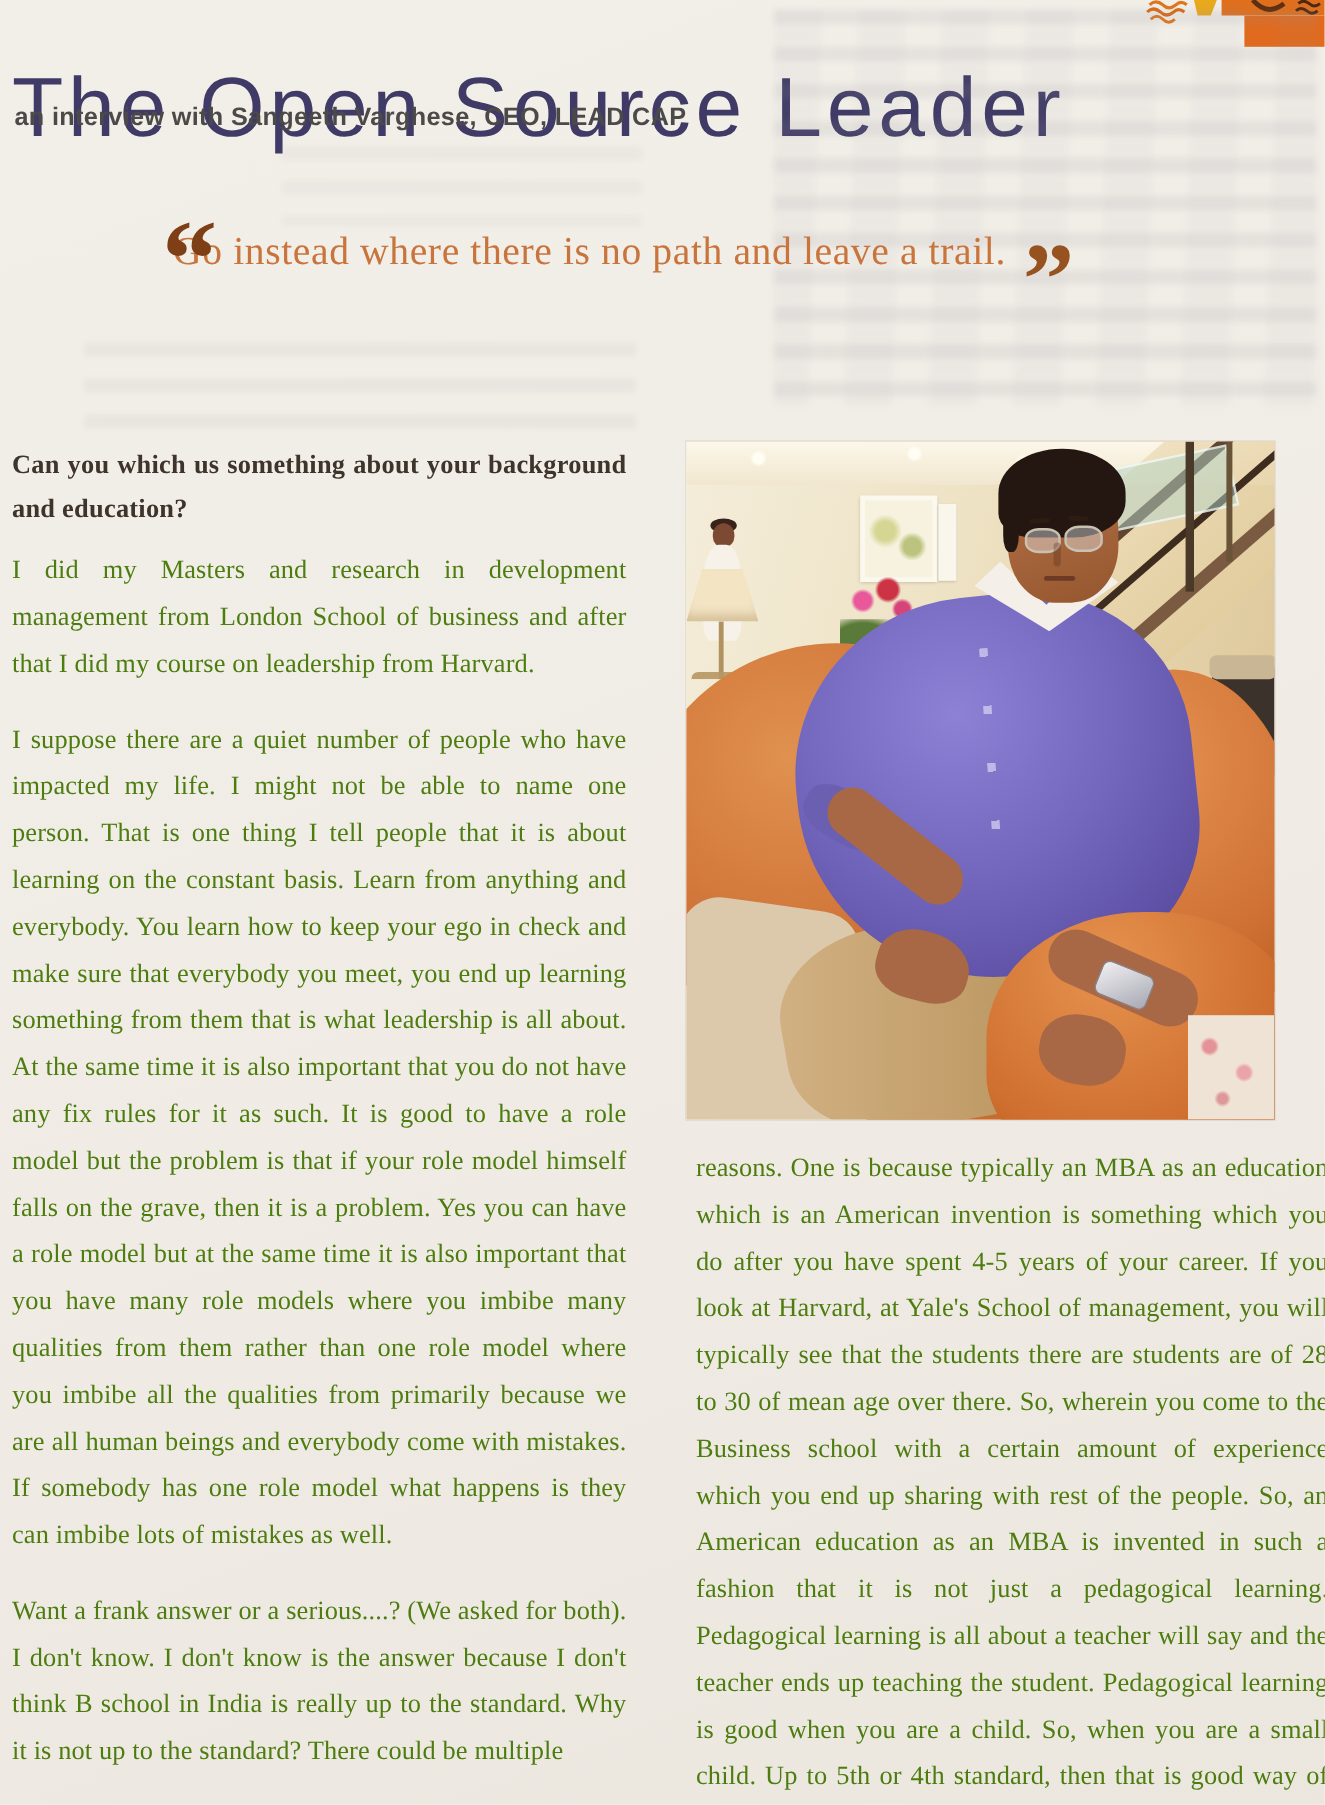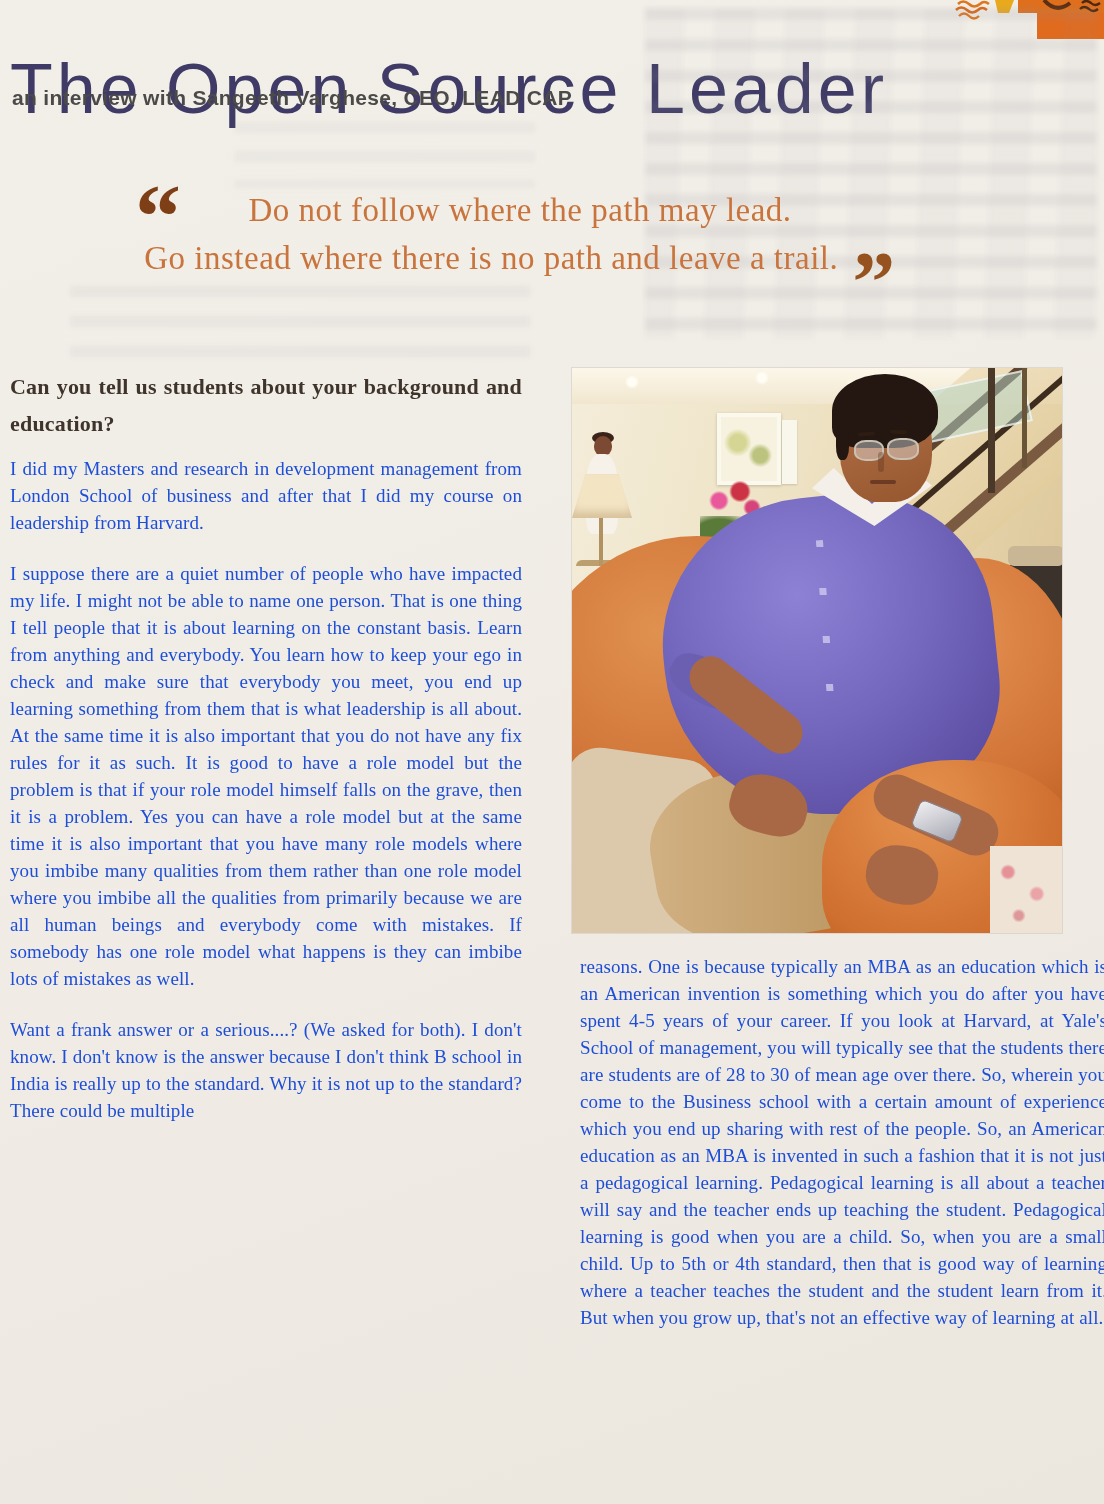--- a/index.html
+++ b/index.html
@@ -52,21 +52,21 @@
   }
   
   .col-left{position:absolute;left:10px;top:368px;width:512px;}
   .col-right{position:absolute;left:580px;top:953px;width:527px;}
   p{margin:0;}
   .q{
     font-weight:700;color:#3f342b;font-size:22px;line-height:37px;
     text-align:justify;margin-bottom:13px;letter-spacing:0.2px;
   }
   .a{
-    color:#1d4ed8;font-size:19px;line-height:27px;
+    color:#4d7c0f;font-size:22px;line-height:39px;
     text-align:justify;margin-bottom:24px;letter-spacing:0.1px;
   }
   .col-right .a{margin-bottom:0;}
   
   .photo{
     position:absolute;left:572px;top:368px;width:490px;height:565px;overflow:hidden;
     background:linear-gradient(105deg,#f4edda 0%,#eee2c4 40%,#e3d0a6 72%,#d9c193 100%);
     box-shadow:0 0 0 1px rgba(120,110,90,0.15);
   }
   .photo div{position:absolute;}
@@ -175,26 +175,25 @@
 
   <h1 class="title">The Open Source Leader</h1>
   <div class="subtitle">an interview with Sangeeth Varghese, CEO, LEAD CAP</div>
 
   <div class="ghost ghost-a"></div>
   <div class="ghost ghost-b"></div>
   <div class="ghost ghost-c"></div>
 
   <div class="quote">
     <span class="mark-open">“</span>
-    <div>Do not follow where the path may lead.</div>
     <div><span>Go instead where there is no path and leave a trail.</span><span class="mark-close">”</span></div>
   </div>
 
   <div class="col-left">
-    <p class="q">Can you tell us students about your background and education?</p>
+    <p class="q">Can you which us something about your background and education?</p>
     <p class="a">I did my Masters and research in development management from London School of business and after that I did my course on leadership from Harvard.</p>
     <p class="a">I suppose there are a quiet number of people who have impacted my life. I might not be able to name one person. That is one thing I tell people that it is about learning on the constant basis. Learn from anything and everybody. You learn how to keep your ego in check and make sure that everybody you meet, you end up learning something from them that is what leadership is all about. At the same time it is also important that you do not have any fix rules for it as such. It is good to have a role model but the problem is that if your role model himself falls on the grave, then it is a problem. Yes you can have a role model but at the same time it is also important that you have many role models where you imbibe many qualities from them rather than one role model where you imbibe all the qualities from primarily because we are all human beings and everybody come with mistakes. If somebody has one role model what happens is they can imbibe lots of mistakes as well.</p>
     <p class="a">Want a frank answer or a serious....? (We asked for both). I don't know. I don't know is the answer because I don't think B school in India is really up to the standard. Why it is not up to the standard? There could be multiple</p>
   </div>
 
   <div class="photo">
     <div class="ph-ceiling"></div>
     <div class="ph-frame"></div>
     <div class="ph-sign"></div>
     <div class="ph-woman-hair"></div>

